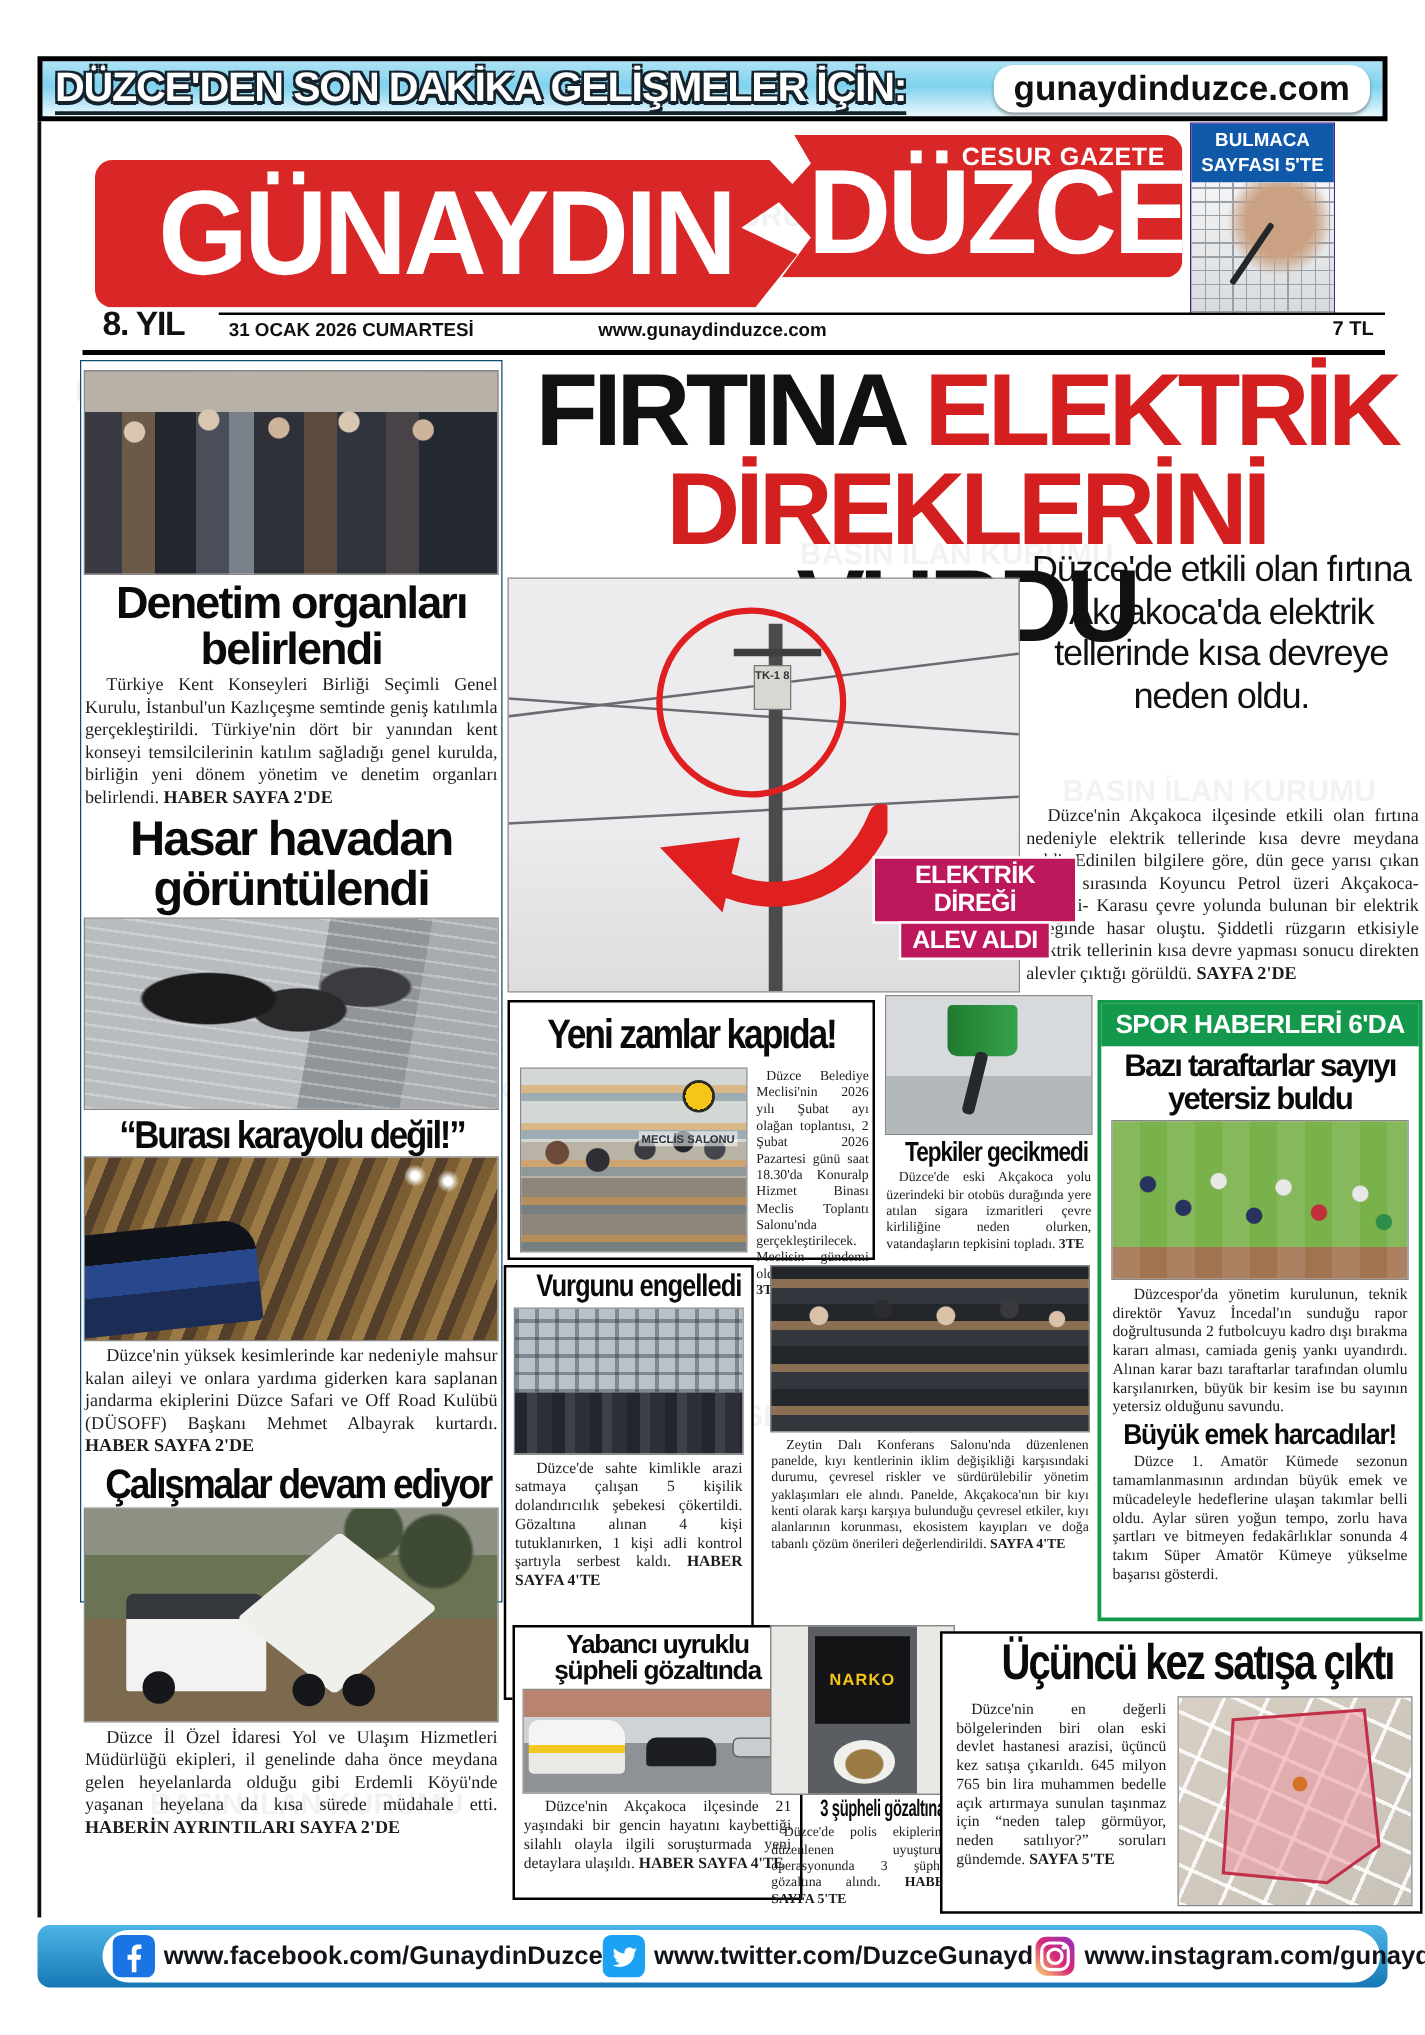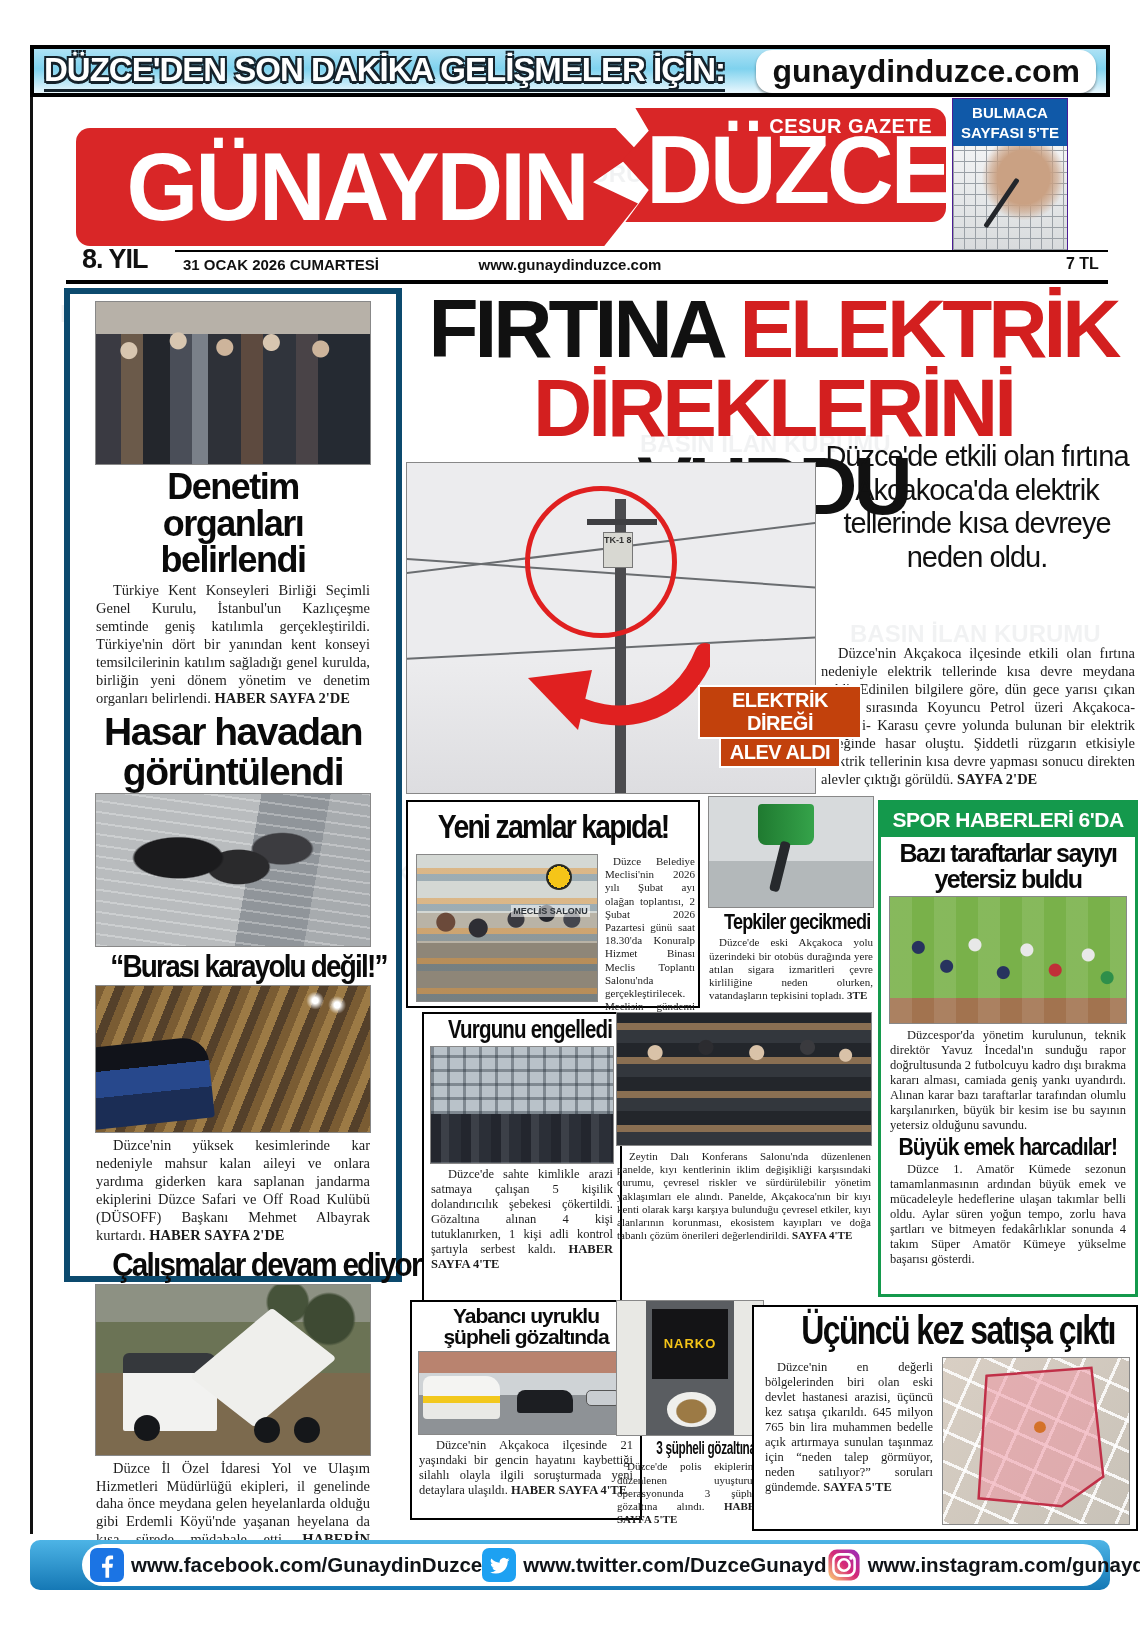--- a/index.html
+++ b/index.html
@@ -8,21 +8,21 @@
   #page{position:relative;width:1140px;height:1628px;background:#fff;overflow:hidden}
 
   .wm{position:absolute;font:bold 24px "Liberation Sans",sans-serif;color:#4a5a66;opacity:.07;pointer-events:none;white-space:nowrap}
 
   
   #banner{position:absolute;left:30px;top:45px;width:1080px;height:52px;border:4px solid #000;
     background:linear-gradient(180deg,#aee2f5 0%,#7fd2ee 45%,#eaf8fe 100%);
     display:flex;align-items:center;padding:0 10px}
   #banner .btxt{font-size:33px;font-weight:bold;letter-spacing:-1px;color:#fff;border-bottom:3px solid #15222b;
     text-shadow:-2px -2px 0 #15222b,2px -2px 0 #15222b,-2px 2px 0 #15222b,2px 2px 0 #15222b,0 3px 0 #15222b;white-space:nowrap}
-  #banner .pill{margin-left:auto;background:#fff;border-radius:16px;padding:3px 16px;font-size:32px;font-weight:bold;color:#101010;box-shadow:0 2px 3px rgba(0,0,0,.4);white-space:nowrap}
+  #banner .pill{margin-left:auto;background:#fff;border-radius:16px;padding:3px 16px;font-size:28px;font-weight:bold;color:#101010;box-shadow:0 2px 3px rgba(0,0,0,.4);white-space:nowrap}
 
   
   .redblock{position:absolute;background:#d92627;color:#fff;border-radius:14px}
   #mh-left{left:76px;top:128px;width:562px;height:118px;clip-path:polygon(0 0,96% 0,100% 20%,92% 46%,100% 64%,94% 100%,0 100%);
     display:flex;align-items:center;justify-content:center}
   #mh-right{left:612px;top:108px;width:334px;height:114px;clip-path:polygon(7% 0,100% 0,100% 100%,4% 100%,11% 72%,3% 46%,11% 20%)}
   .mh-title{font-size:96px;font-weight:bold;letter-spacing:-3px;line-height:1;transform:scaleX(.96)}
   #mh-right .mh-title{position:absolute;left:28px;bottom:4px}
   #mh-right .tagline{position:absolute;top:7px;right:14px;font-size:20px;font-weight:bold;letter-spacing:.5px}
   #promo{position:absolute;left:952px;top:98px;width:116px;height:154px;border:1px solid #4c1d95}
@@ -81,21 +81,21 @@
   .ph-truck .cab{position:absolute;left:10%;bottom:14%;width:34%;height:46%;background:linear-gradient(180deg,#35383c 0 26%,#f2f2f0 26% 100%);border-radius:6px 10px 2px 2px}
   .ph-truck .bed{position:absolute;left:46%;bottom:20%;width:30%;height:62%;background:#efefec;transform:rotate(38deg) skewX(-12deg);border-radius:4px}
   .ph-truck .wheels{position:absolute;left:14%;bottom:8%;width:26px;height:26px;border-radius:50%;background:#15171a;box-shadow:120px 2px 0 #15171a,160px 2px 0 #15171a}
   .ph-pole{background:linear-gradient(180deg,#ececee 0 60%,#dddde0 100%)}
   .wire{position:absolute;height:2px;width:140%;background:#6a6d70}
   .ph-pole .pole{position:absolute;left:51%;top:11%;width:11px;height:89%;background:#4b4b4e}
   .ph-pole .cross{position:absolute;left:44%;top:17%;width:70px;height:6px;background:#3f3f42}
   .ph-pole .tfbox{position:absolute;left:48%;top:21%;width:30px;height:36px;background:#d8d8d2;border:1px solid #777;font:bold 9px/1.1 "Liberation Sans",sans-serif;color:#333;text-align:center;padding-top:3px}
   .ph-pole .circle{position:absolute;left:29%;top:7%;width:152px;height:152px;border:5px solid #e02020;border-radius:50%}
   .lead-label{position:absolute;left:700px;top:686px;width:160px;text-align:center;z-index:5}
-  .lead-label .lab{display:inline-block;background:#c2410c;color:#fff;font-weight:bold;font-size:20px;letter-spacing:-.5px;padding:2px 9px;margin:1px 0;box-shadow:0 0 0 2px #fff}
+  .lead-label .lab{display:inline-block;background:#be185d;color:#fff;font-weight:bold;font-size:20px;letter-spacing:-.5px;padding:2px 9px;margin:1px 0;box-shadow:0 0 0 2px #fff}
   #arrow{position:absolute;left:520px;top:598px;z-index:4}
   .ph-meeting{background:
     radial-gradient(circle at 16% 46%,#6b4a3a 0 9px,transparent 10px),
     radial-gradient(circle at 34% 50%,#2e2e34 0 9px,transparent 10px),
     radial-gradient(circle at 55% 44%,#3a3a40 0 8px,transparent 9px),
     radial-gradient(circle at 72% 40%,#23252c 0 8px,transparent 9px),
     radial-gradient(circle at 86% 44%,#44464e 0 8px,transparent 9px),
     repeating-linear-gradient(0deg,transparent 0 58%,transparent 58% 100%),
     repeating-linear-gradient(0deg,rgba(90,120,140,.45) 0 7px,rgba(225,150,60,.5) 7px 13px,transparent 13px 30px),
     linear-gradient(180deg,#d4d8d4 0 40%,#b9b3a6 40% 60%,#8e8678 60% 100%)}
@@ -139,38 +139,38 @@
     linear-gradient(180deg,#5a5d61 0 100%)}
   .ph-narko .ban{position:absolute;left:24%;top:6%;width:52%;height:52%;background:#141416;display:flex;align-items:center;justify-content:center}
   .ph-narko .ban span{color:#f5c518;font:bold 13px "Liberation Sans",sans-serif;letter-spacing:1px}
   .ph-narko .bag{position:absolute;left:34%;bottom:6%;width:34%;height:26%;background:radial-gradient(ellipse at 50% 55%,#9c7a45 0 42%,#efefec 46% 100%);border-radius:50%}
   .ph-map{background:
     repeating-linear-gradient(24deg,rgba(255,255,255,.85) 0 3px,transparent 3px 28px),
     repeating-linear-gradient(114deg,rgba(255,255,255,.85) 0 3px,transparent 3px 32px),
     linear-gradient(135deg,#d9cfc4,#c8c2b8)}
 
   
-  #leftcol{position:absolute;left:64px;top:288px;width:338px;height:994px;border:6px solid #0c4a6e;padding:5px 25px;background:#fff}
+  #leftcol{position:absolute;left:64px;top:288px;width:338px;height:994px;border:1px solid #0c4a6e;padding:5px 2px;background:#fff}
   #leftcol .ph{margin:2px 0 4px}
   #mainhead{position:absolute;left:406px;top:290px;width:734px;text-align:center;font-weight:bold;font-size:82px;line-height:.96;letter-spacing:-4px}
   #mainhead .red{color:#d31f1f}
   #leadphoto{position:absolute;left:406px;top:462px;width:410px;height:332px}
   #deck{position:absolute;left:818px;top:440px;width:318px;font-size:29px;font-weight:normal;letter-spacing:-1px;line-height:1.16;text-align:center}
   #leadbody{position:absolute;left:820px;top:642px;width:316px}
 
   #zamlar{left:406px;top:800px;width:294px;height:208px;padding:2px 6px}
   #zamlar .ph{position:absolute;left:8px;top:52px;width:182px;height:148px}
   #zamlar .zbody{position:absolute;left:196px;top:50px;width:92px}
   #tepkiler{position:absolute;left:708px;top:796px;width:166px}
   #tepkiler .ph{width:166px;height:112px}
   #sports{position:absolute;left:878px;top:800px;width:260px;height:497px;border:3px solid #14994c;background:#fff}
   #sports .shead{background:#14994c;color:#fff;font-size:21px;font-weight:bold;text-align:center;padding:5px 0;letter-spacing:-.5px}
   #sports .ph{margin:4px 8px;height:128px}
   #sports .body{margin:3px 9px}
-  #vurgunu{left:422px;top:1012px;width:200px;height:348px;padding:3px 6px}
+  #vurgunu{left:403px;top:1012px;width:200px;height:348px;padding:3px 6px}
   #vurgunu .ph{height:118px;margin:3px 0}
   #yabanci{left:410px;top:1300px;width:232px;height:220px;padding:3px 6px}
   #yabanci .ph{height:84px;margin:3px 0}
   #panel{position:absolute;left:616px;top:1008px;width:256px}
   #panel .ph{height:134px;margin:4px 0}
   #supheli{position:absolute;left:616px;top:1300px;width:148px}
   #supheli .ph{height:136px}
   #satis{left:752px;top:1305px;width:386px;height:226px;padding:3px 8px}
   #satis .sbody{position:absolute;left:10px;top:50px;width:170px}
   #satis .ph{position:absolute;left:188px;top:50px;width:188px;height:168px}

